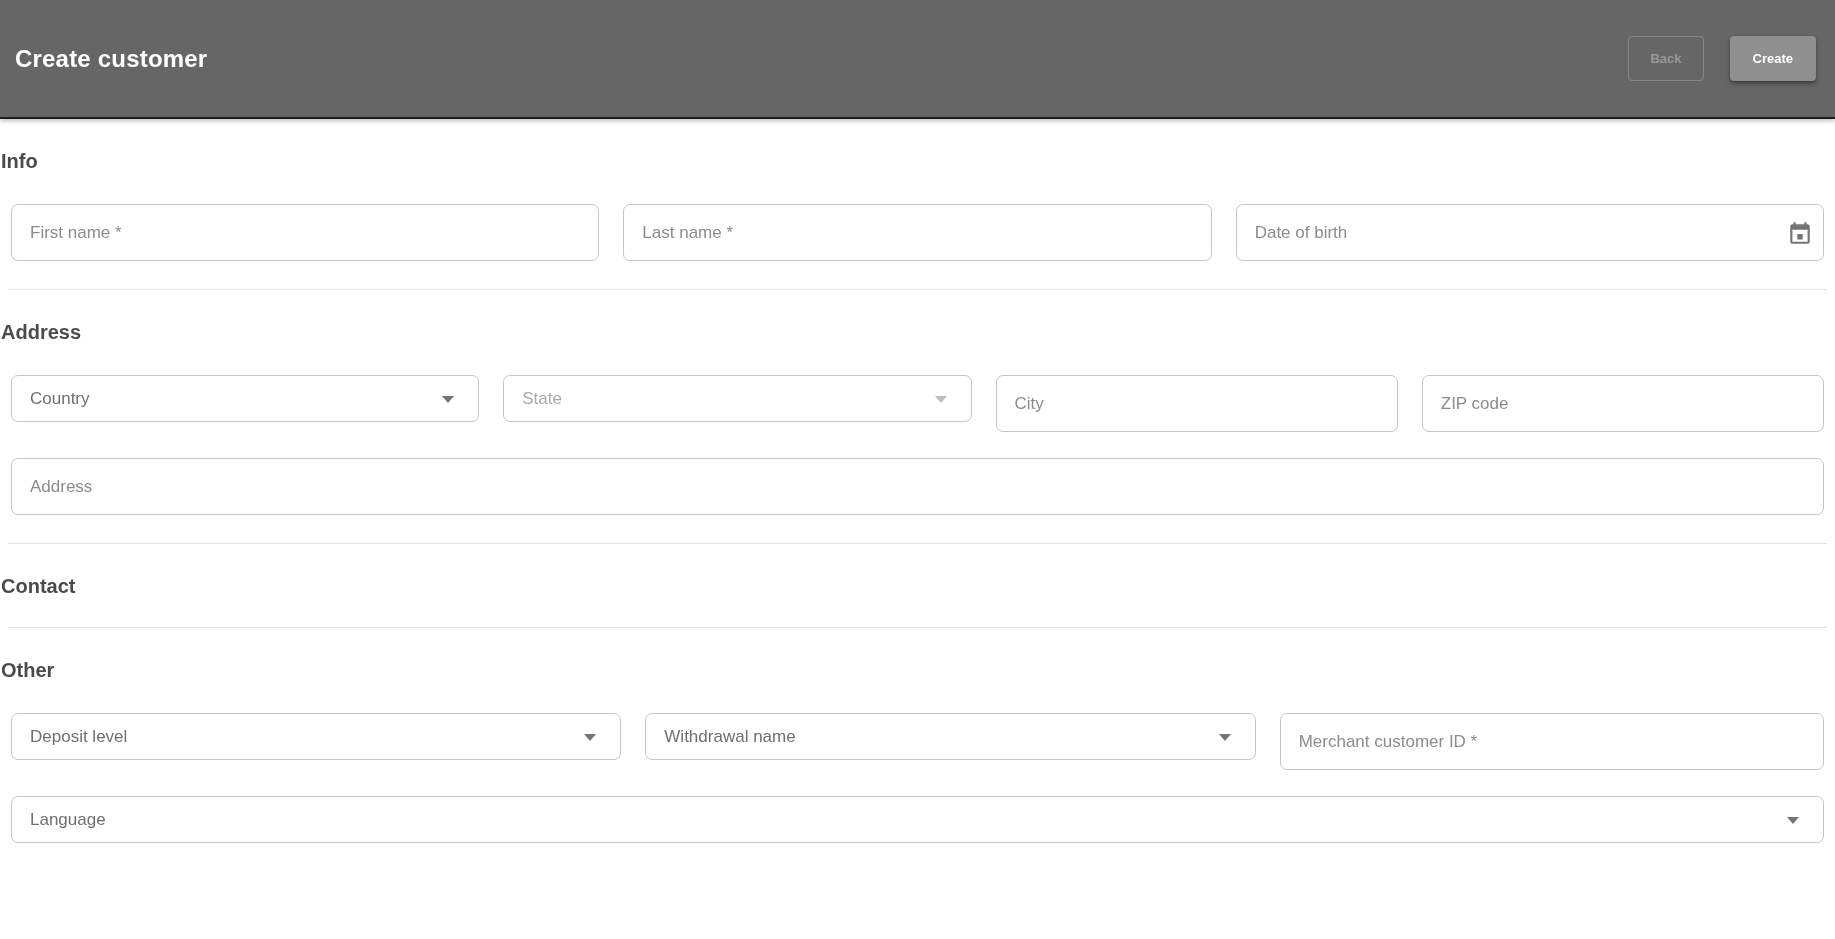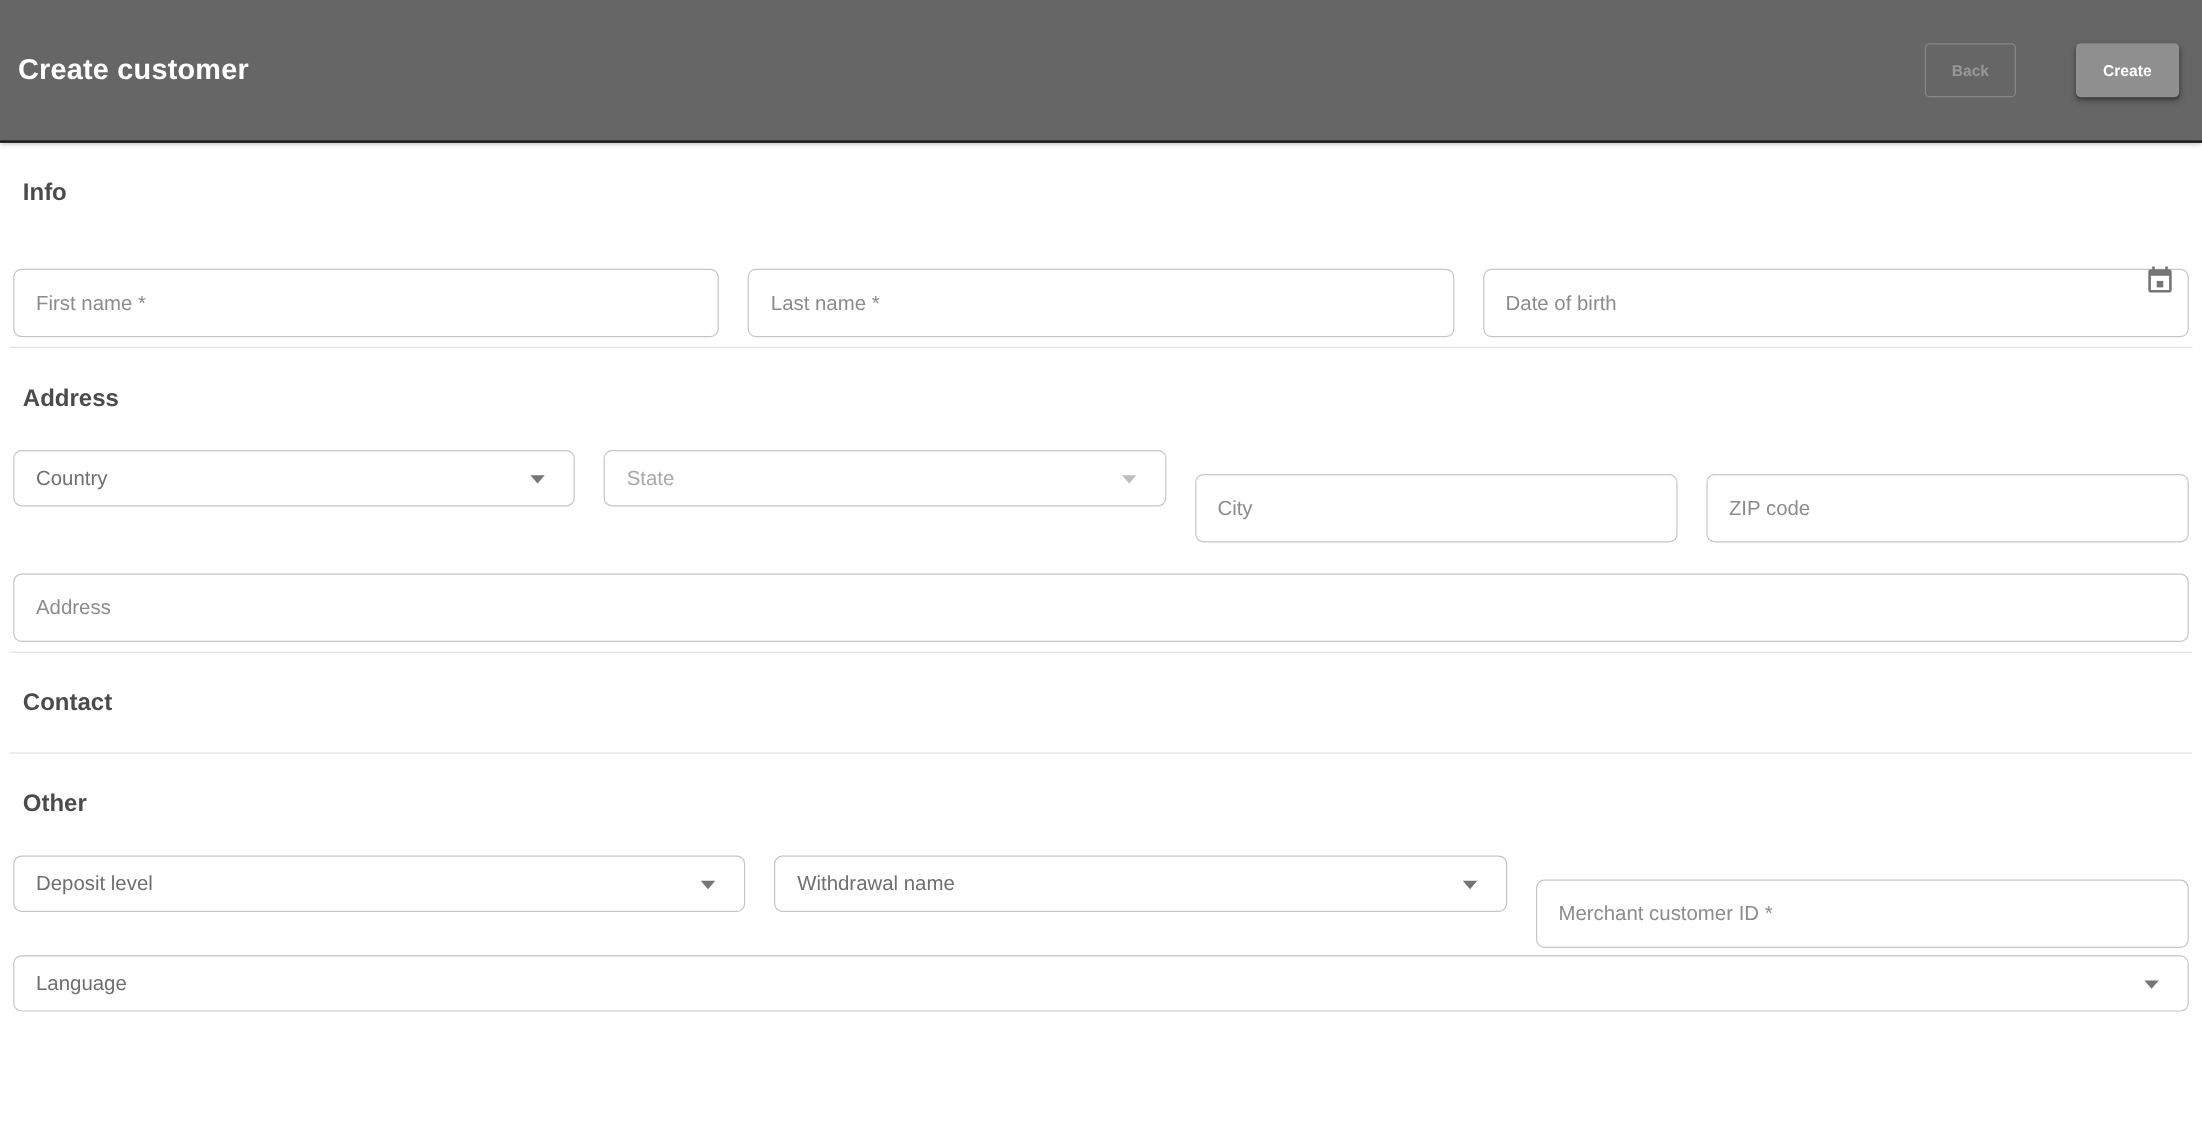--- a/index.html
+++ b/index.html
@@ -23,36 +23,35 @@
   }
   .btn-back {
     background: transparent; color: rgba(255,255,255,0.32);
     border: 1px solid rgba(255,255,255,0.22);
     padding: 15px 21px; cursor: default;
   }
   .btn-create {
     background: #8f8f8f; color: #ffffff; border: none;
     padding: 16px 23px;
     box-shadow: 0 3px 5px rgba(0,0,0,0.30), 0 1px 2px rgba(0,0,0,0.25);
-    margin-left: 24px;
   }
 
   
-  .section-title { font-size: 20px; font-weight: bold; color: #4b4b4b; margin: 30px 19px 0; line-height: 25px; }
+  .section-title { font-size: 20px; font-weight: bold; color: #4b4b4b; margin: 30px 1px 0; line-height: 25px; }
   .row { display: flex; gap: 24px; margin: 30px 11px 0; }
   .row.tight { margin-top: 26px; }
   .divider { border: none; border-top: 1px solid #e2e2e2; margin: 28px 8px 0; height: 0; }
 
   
   .field { position: relative; flex: 1 1 0; height: 57px; }
   .field input {
     width: 100%; height: 100%;
     border: 1px solid #c6c6c6; border-radius: 7px;
     padding: 0 46px 0 18px; font-family: inherit;
-    font-size: 17px; color: #333; background: #fff; outline: none; margin-top: 20px;
+    font-size: 17px; color: #333; background: #fff; outline: none;
   }
   .field input::placeholder { color: #8c8c8c; opacity: 1; }
   .select {
     display: flex; align-items: center;
     border: 1px solid #c6c6c6; border-radius: 7px;
     padding: 0 46px 0 18px; height: 47px; flex: 1 1 0;
     font-size: 17px; color: #6f6f6f; background: #fff;
     position: relative; cursor: pointer; user-select: none;
   }
   .select .arrow {

